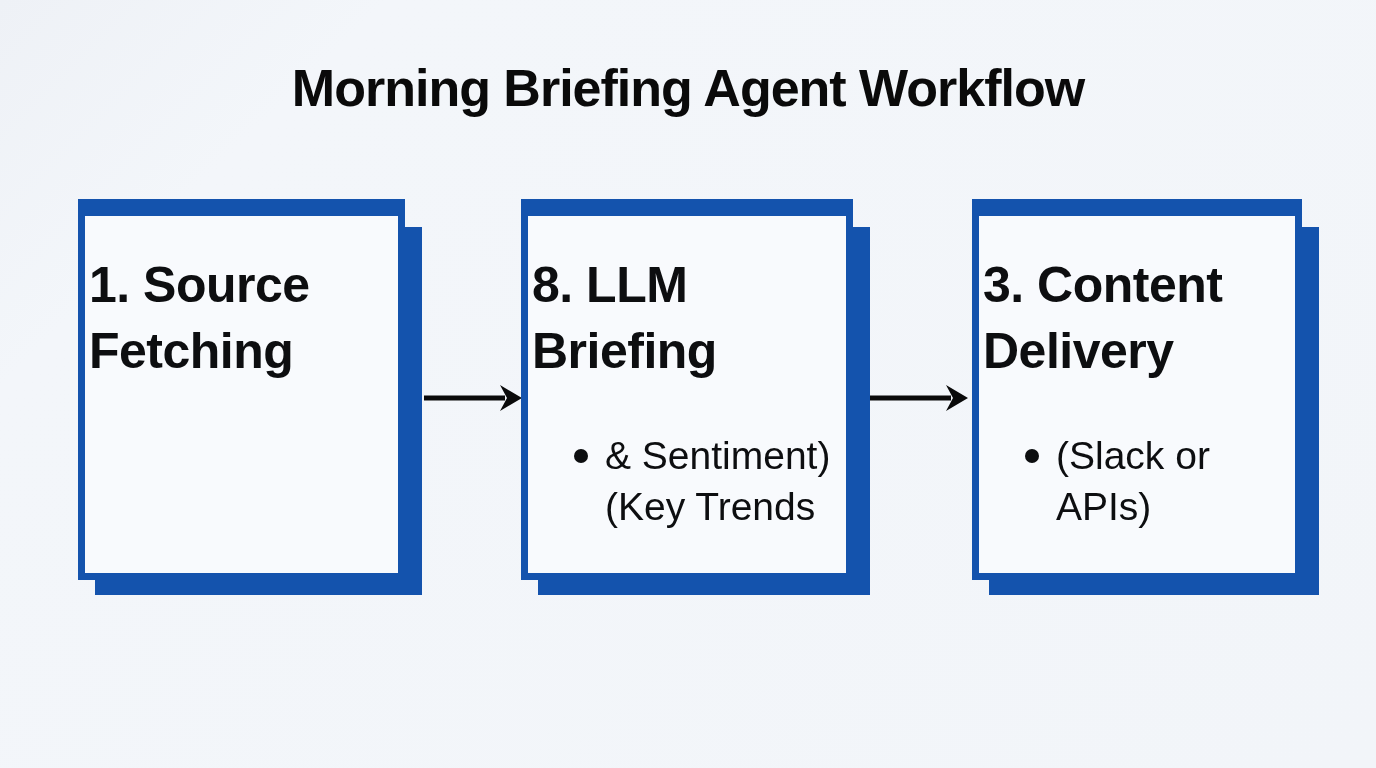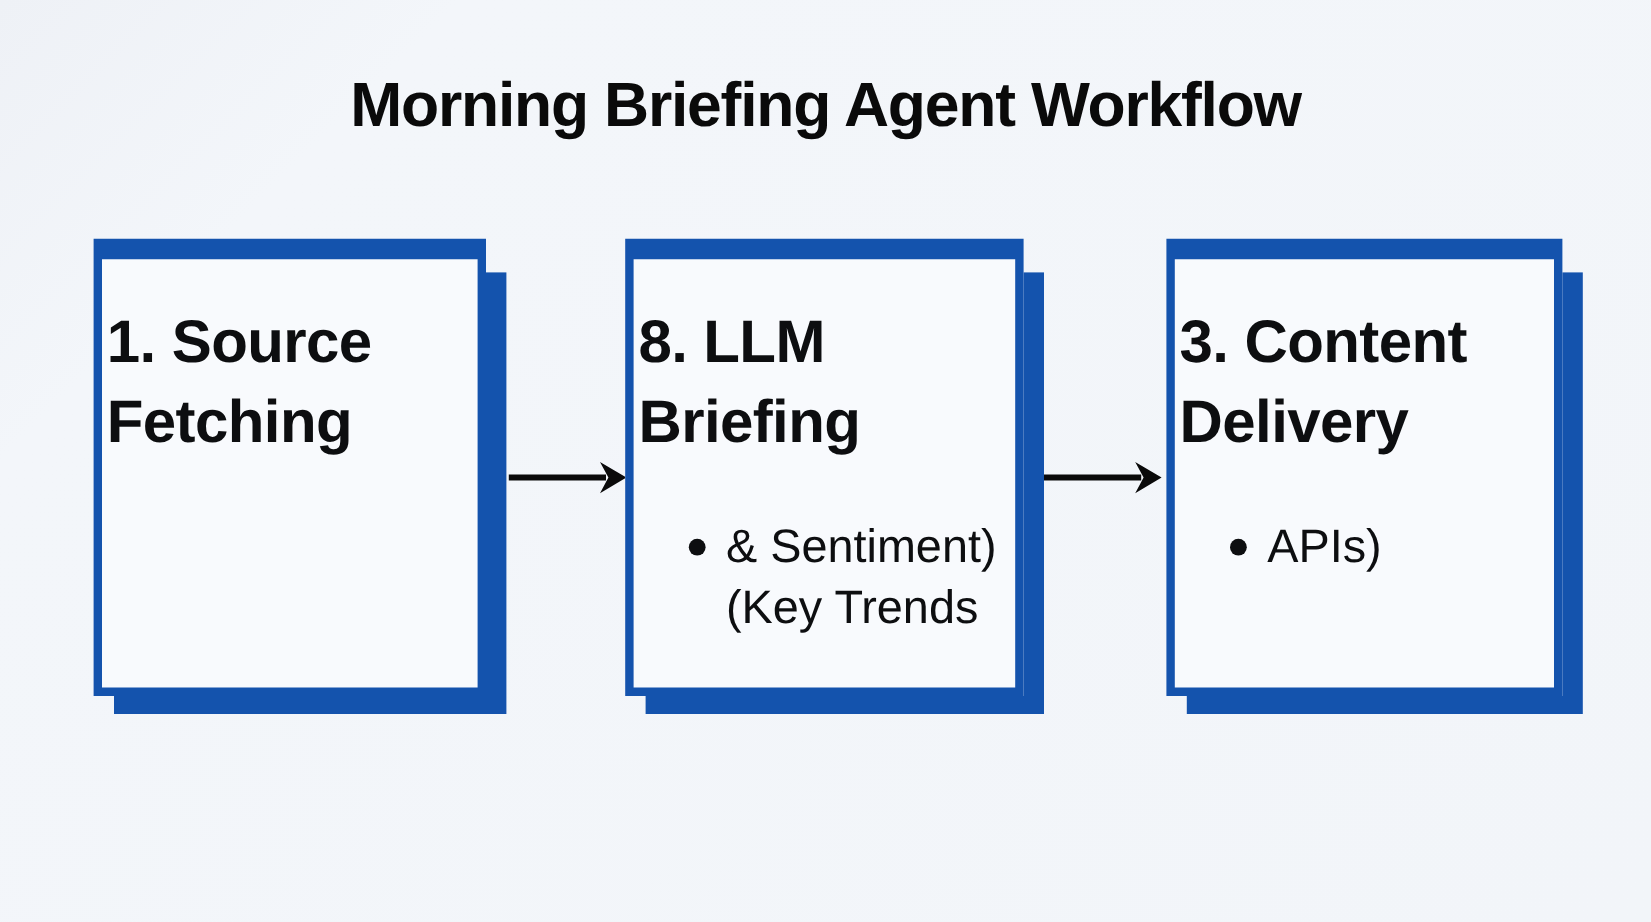--- a/index.html
+++ b/index.html
@@ -124,19 +124,20 @@
   <div class="step" style="left:928px; width:330px;margin-left:44px;">
     <div class="step-shadow"></div>
     <div class="step-card">
       <h2 class="step-heading">
         <span>3. Content</span>
         <span>Delivery</span>
       </h2>
       <div class="step-bullet">
         <span class="bullet-dot"></span>
         <span class="bullet-text">
+          <span>(Slack or</span>
           <span>APIs)</span>
         </span>
       </div>
     </div>
   </div>
 
 </div>
 
 </body></html>

